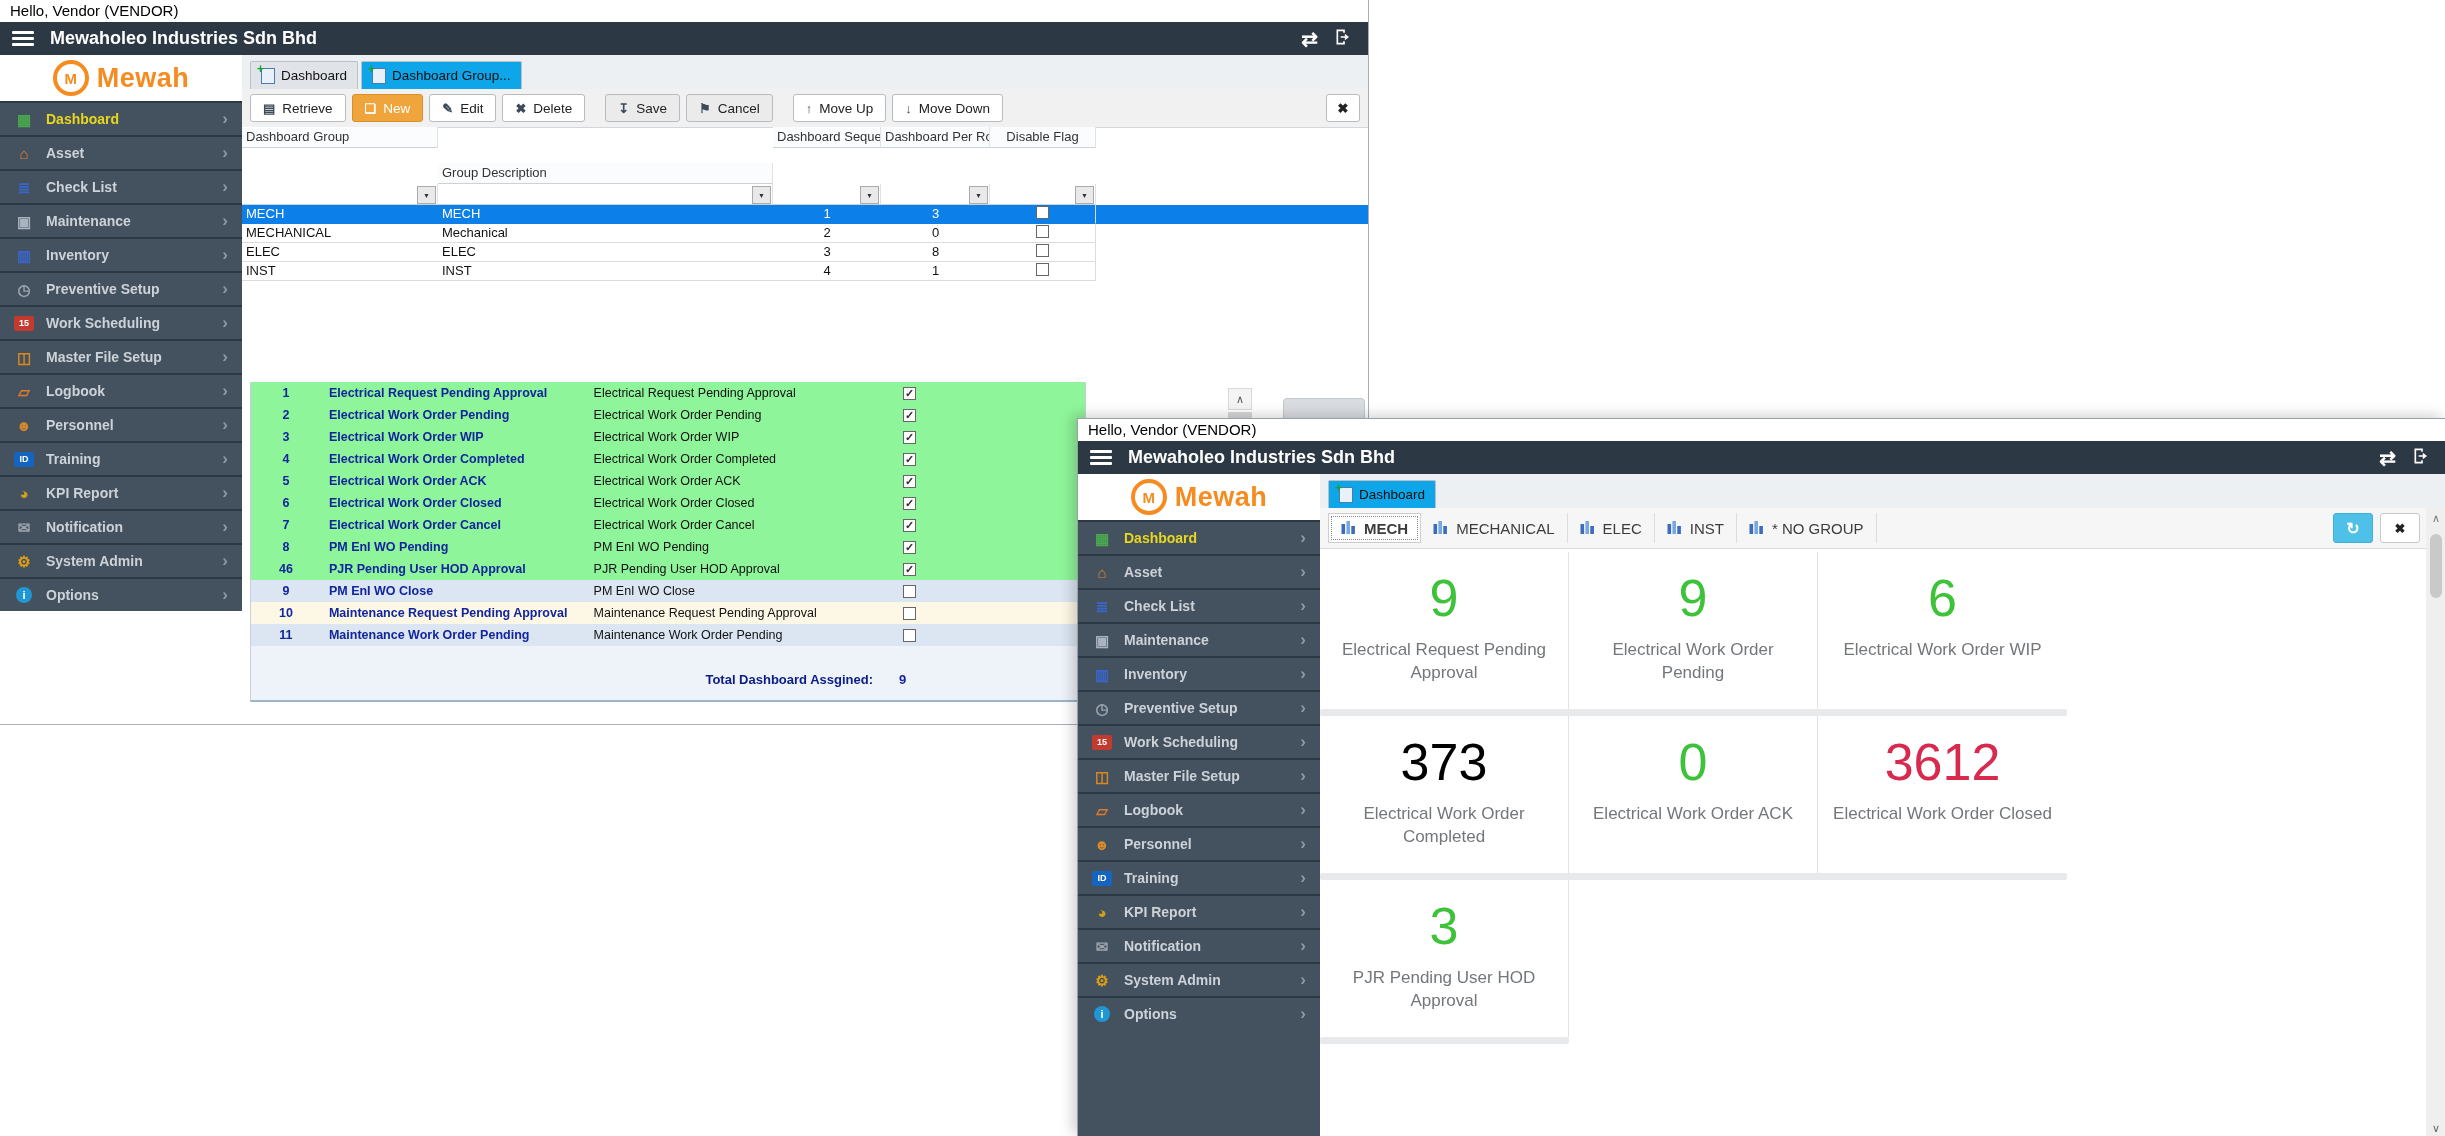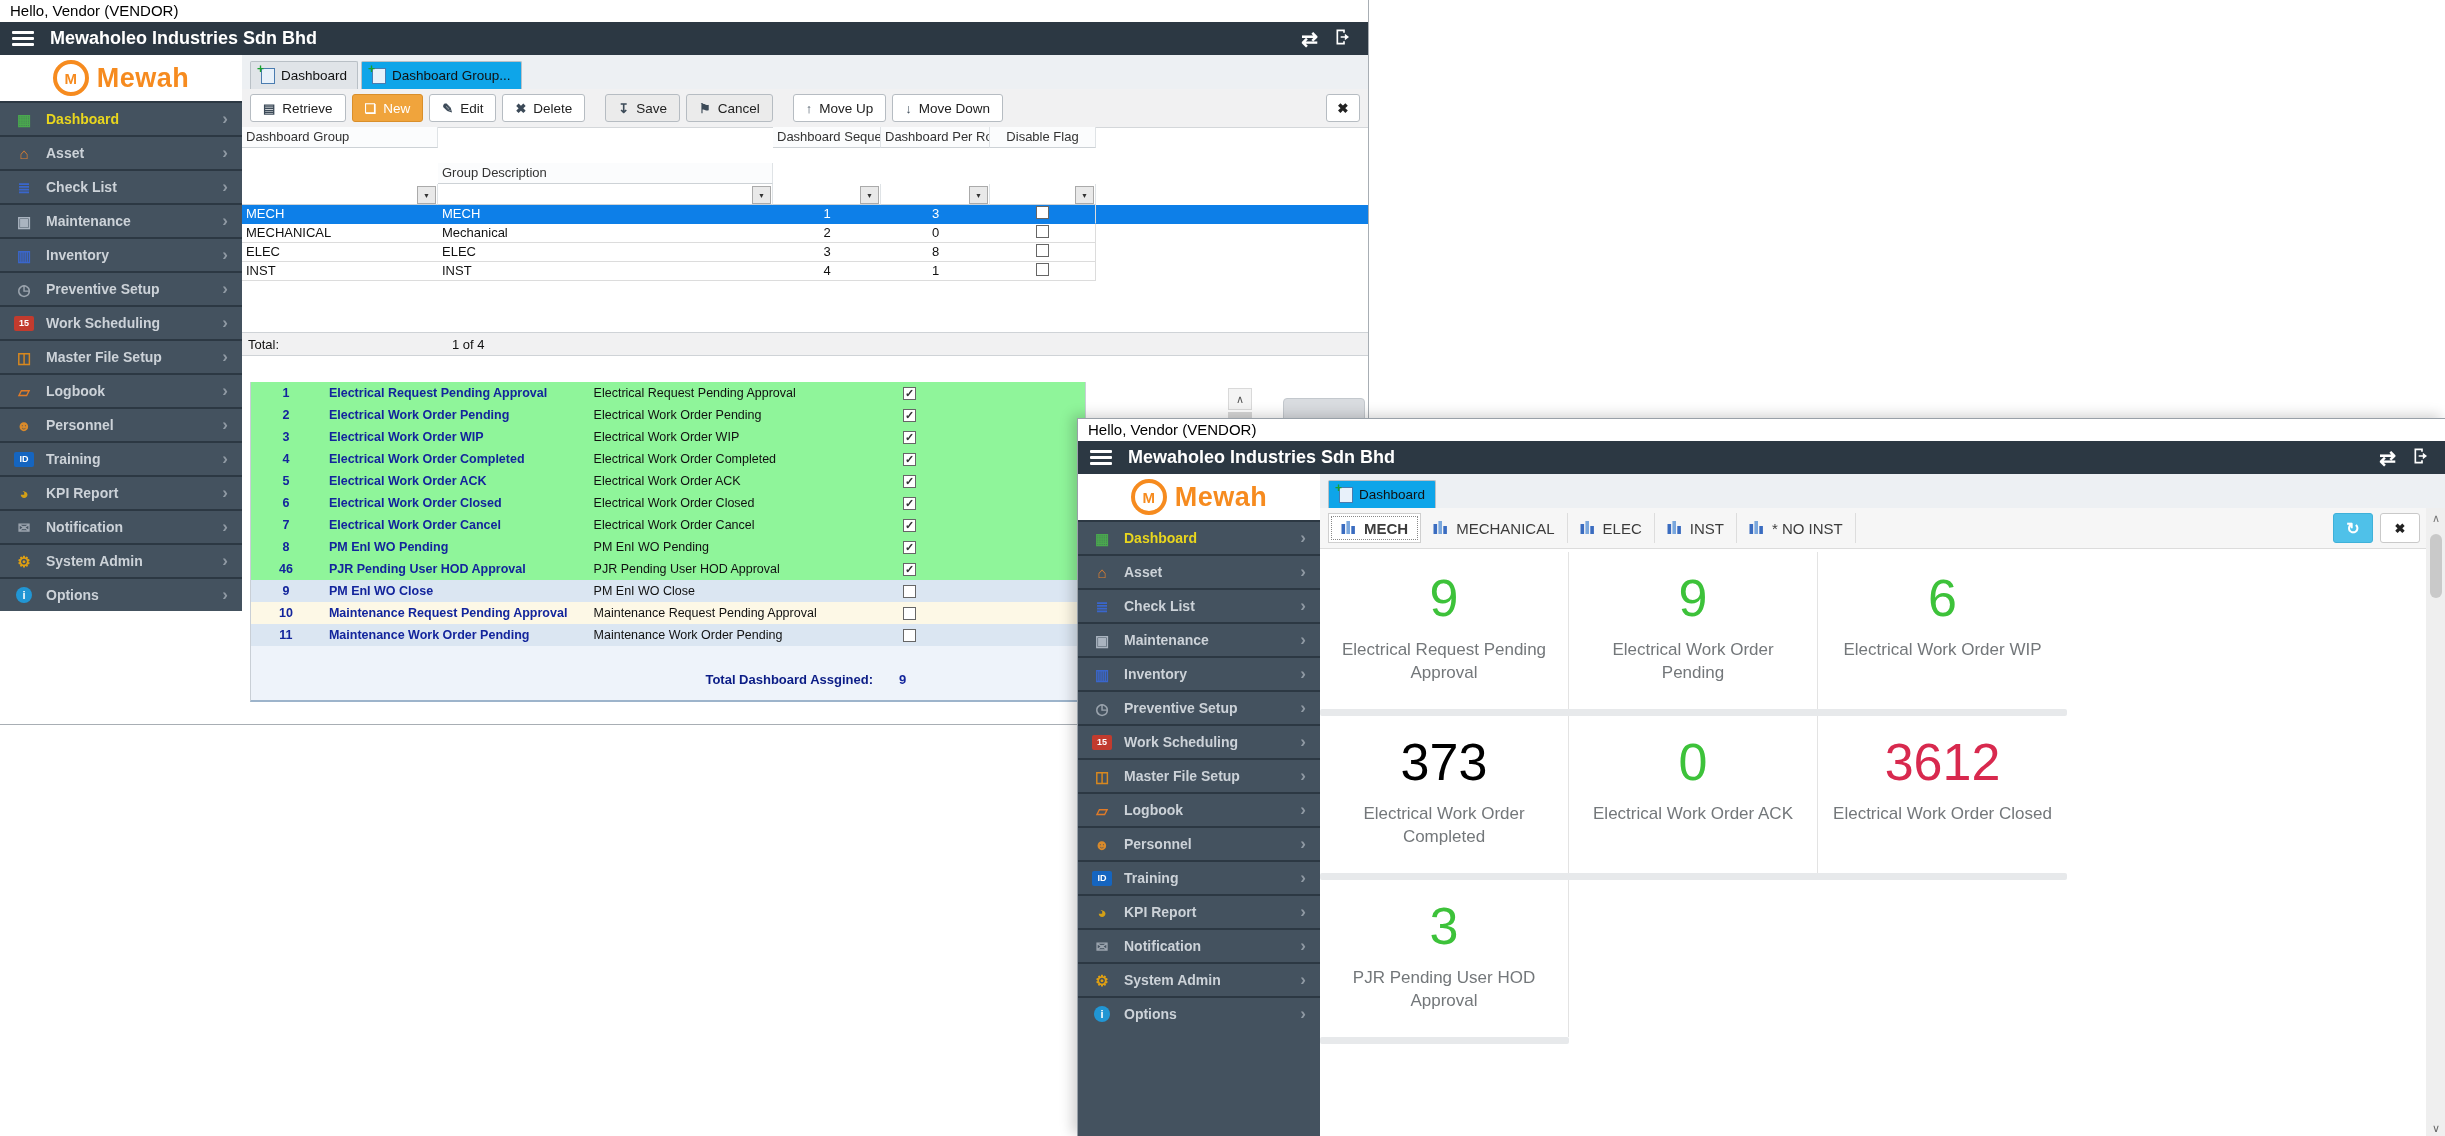--- a/index.html
+++ b/index.html
@@ -332,24 +332,20 @@
               <div class="g-cell tc" style="width: 106px;"><span class="cb"></span></div>
             </div>
             <div class="g-row g-data">
               <div class="g-cell" style="width: 196px;">INST</div>
               <div class="g-cell" style="width: 335px;">INST</div>
               <div class="g-cell tc" style="width: 108px;">4</div>
               <div class="g-cell tc" style="width: 109px;">1</div>
               <div class="g-cell tc" style="width: 106px;"><span class="cb"></span></div>
             </div>
           </div>
-        <div class="totalbar">
-          <span class="tl">Total:</span>
-          <span class="tv">1 of 4</span>
-        </div>
         <div class="dl">
           <div id="l-dlrows">
               <div class="dl-row tone-green">
                 <div class="dc no" style="width: 70px;">1</div>
                 <div class="dc ti" style="width: 265px;">Electrical Request Pending Approval</div>
                 <div class="dc" style="width: 287px;">Electrical Request Pending Approval</div>
                 <div class="dc in" style="width: 75px;">
                   <span class="cb checked"></span>
                 </div>
                 <div class="dc" style="width: 138px;"></div>
@@ -604,21 +600,21 @@
                     <rect x="5.4" y="0" width="3.6" height="13" fill="#7aa7dd"></rect>
                     <rect x="10.3" y="5" width="3.6" height="8" fill="#3a6cc0"></rect>
                   </svg></span>
                 <span>INST</span>
               </div><div class="gtab">
                 <span class="chart-ico2"><svg width="15" height="13" viewBox="0 0 15 13">
                     <rect x="0.5" y="3" width="3.6" height="10" fill="#3a6cc0"></rect>
                     <rect x="5.4" y="0" width="3.6" height="13" fill="#7aa7dd"></rect>
                     <rect x="10.3" y="5" width="3.6" height="8" fill="#3a6cc0"></rect>
                   </svg></span>
-                <span>* NO INST</span>
+                <span>* NO GROUP</span>
               </div></span>
           <span class="gb-actions">
             <button class="gb-btn gb-refresh">↻</button>
             <button class="gb-btn gb-close">✖</button>
           </span>
         </div>
         <div class="cards" id="r-cards">
             <div class="cardrow">
               <div class="card">
                 <div class="num" style="color: rgb(61, 194, 58);">9</div>

